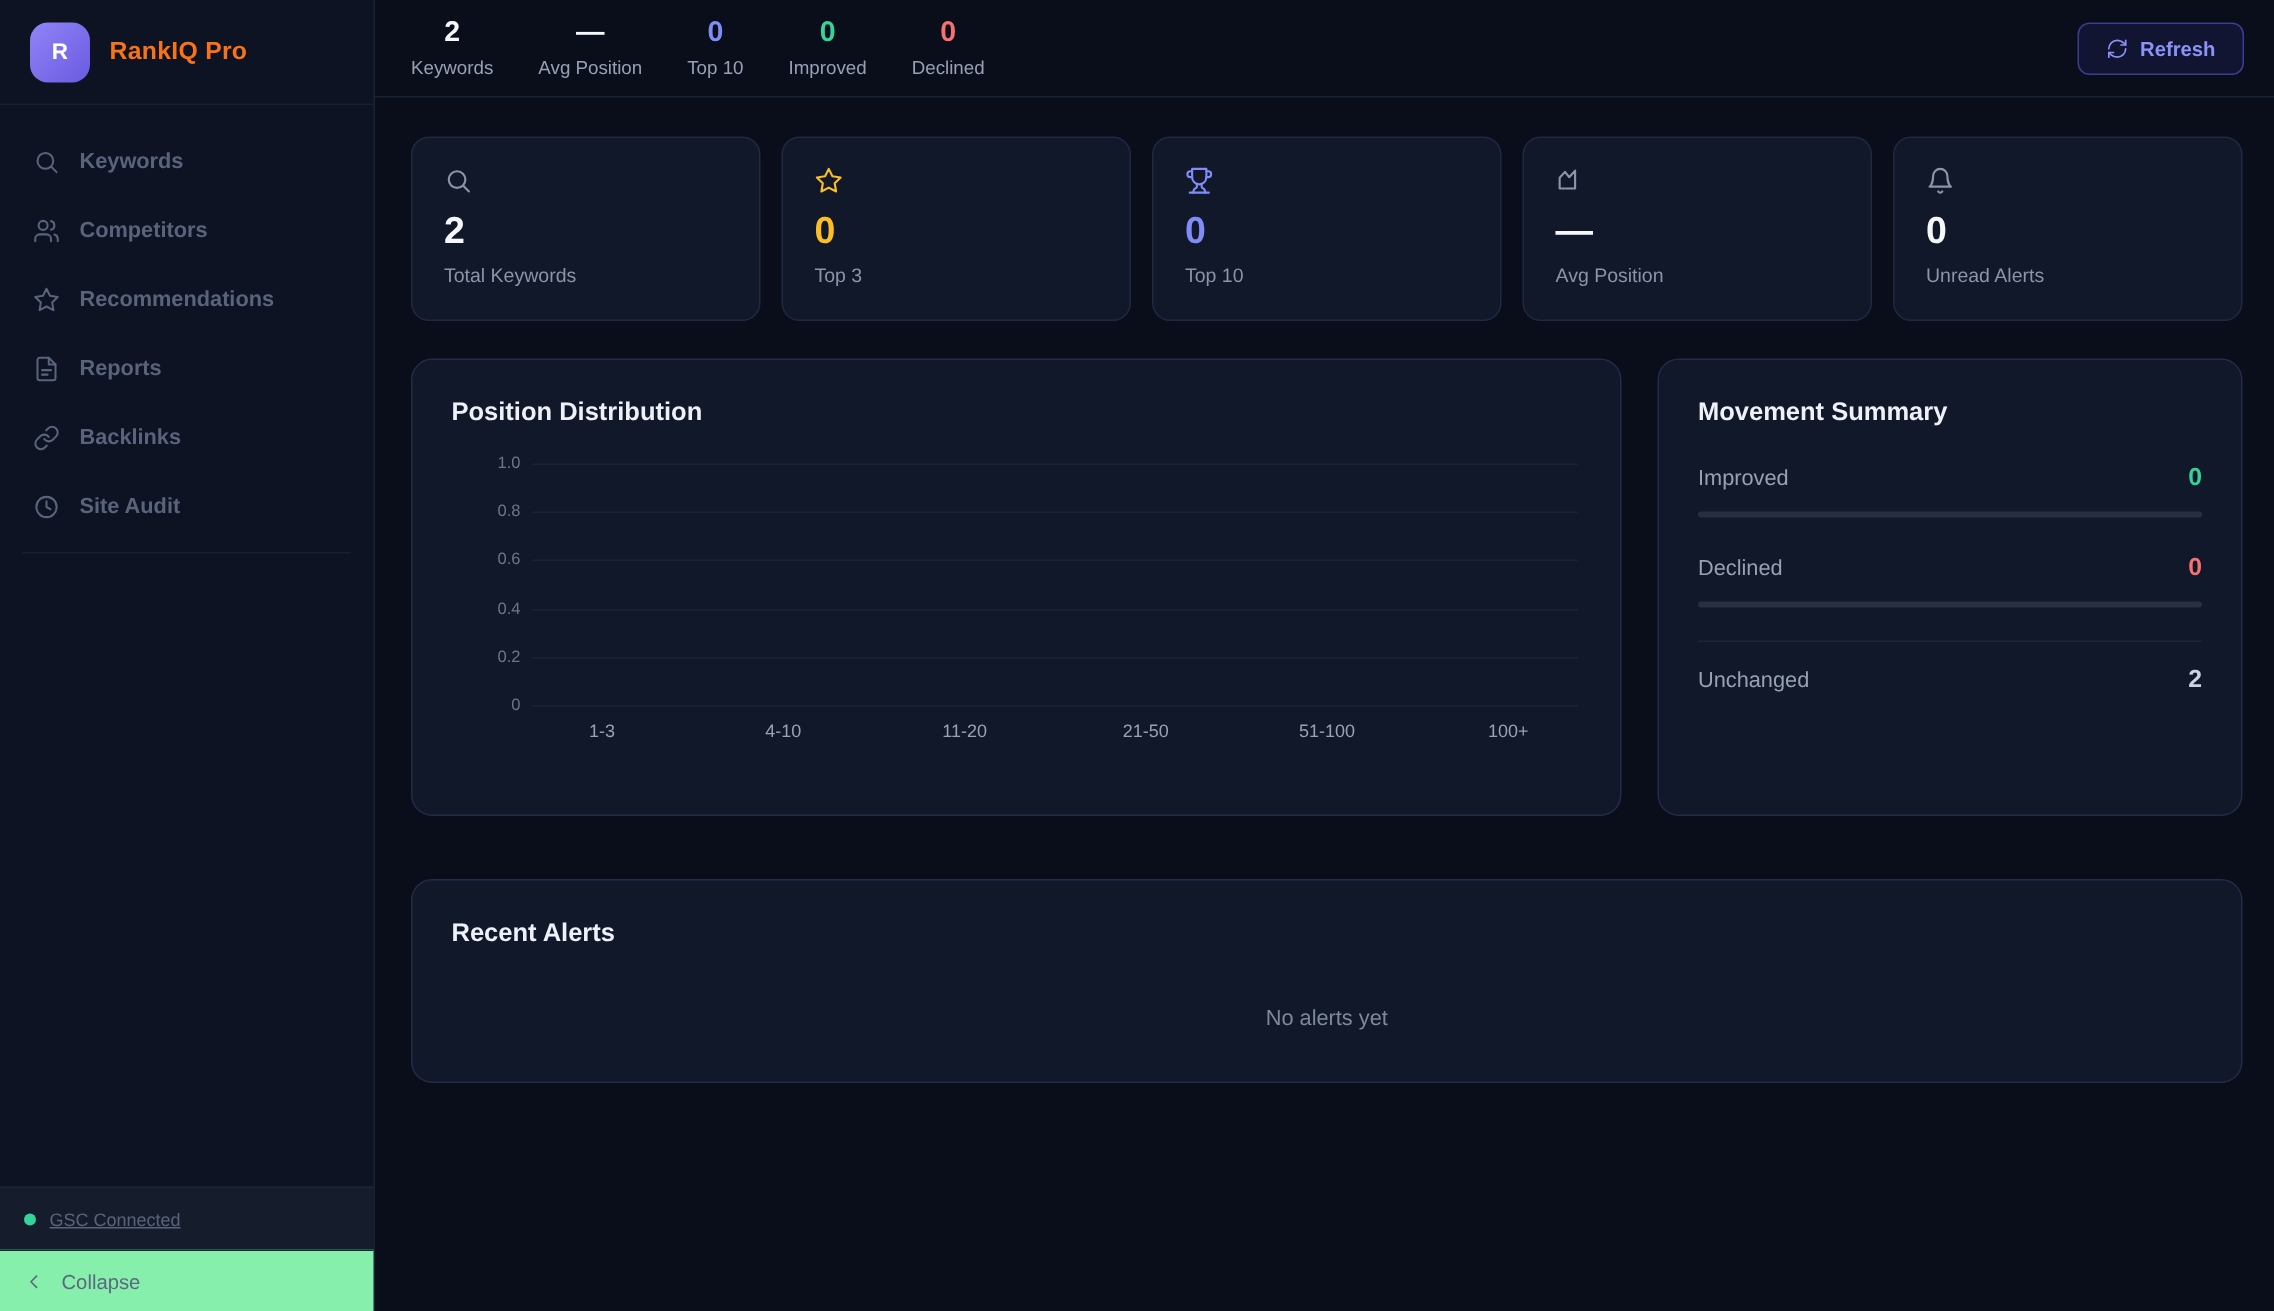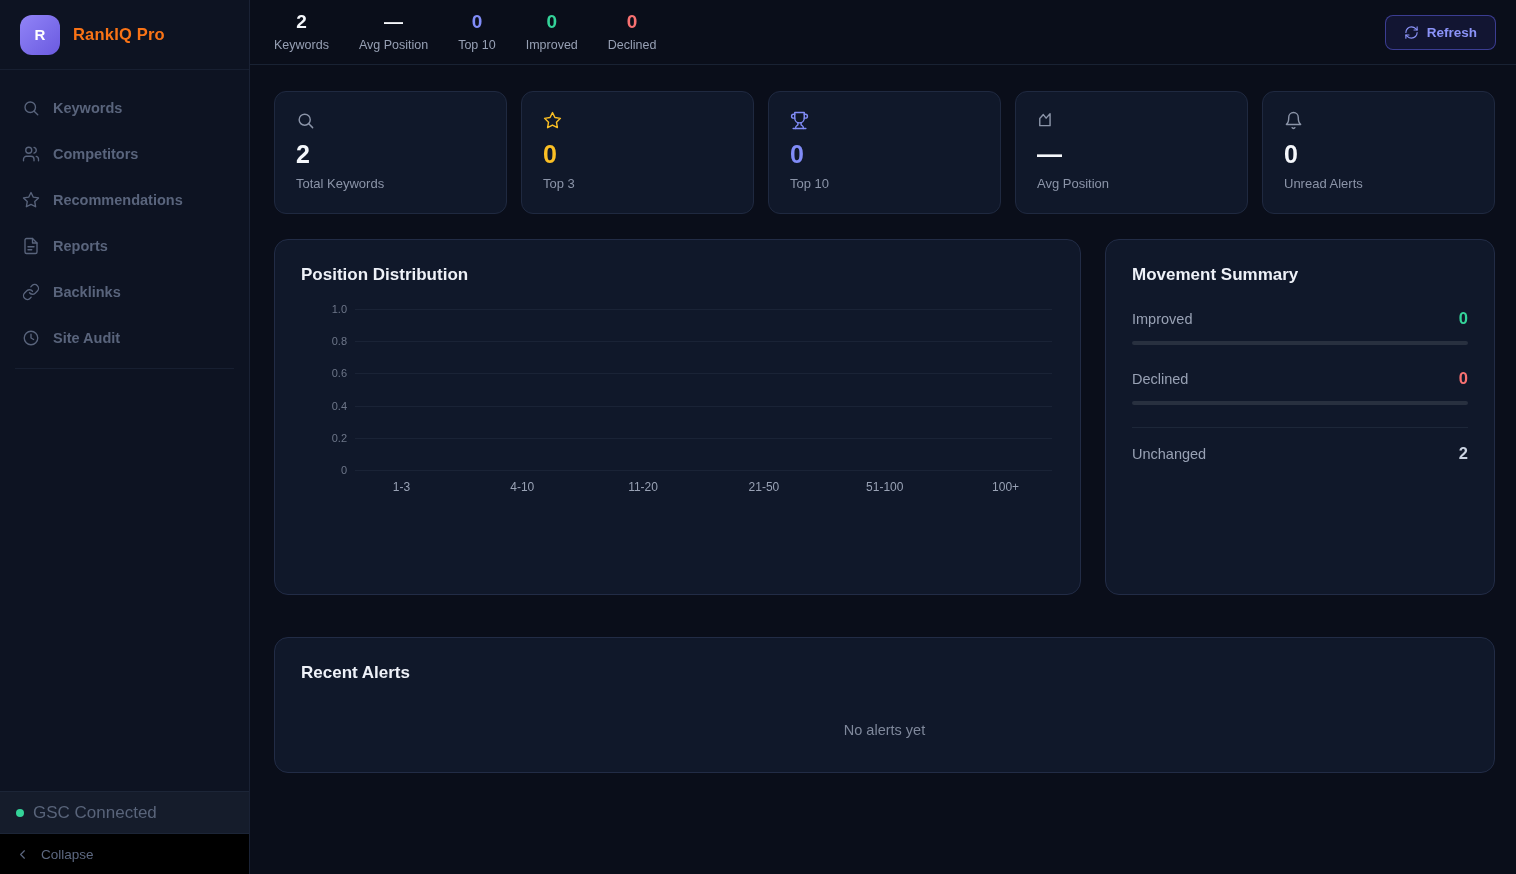--- a/index.html
+++ b/index.html
@@ -13,23 +13,23 @@
   .app-name { font-size:16.5px; font-weight:bold; color:#f97316; letter-spacing:.2px; }
   .nav { position:relative; padding:18px 9px 0 9px; }
   .nav-item { position:relative; height:40px; margin-bottom:6px; display:flex; align-items:center; gap:13px; padding:0 13px; border-radius:10px; color:#59647c; font-size:14.5px; font-weight:600; cursor:pointer; }
   .nav-item .icon { display:flex; color:#59647c; }
   .nav-item svg { width:18px; height:18px; }
   .nav-item.active { background:rgba(99,102,241,.15); border:1px solid rgba(99,102,241,.35); color:#e8eafb; }
   .nav-item.active .icon { color:#a5b0fa; }
   .nav-item.active::before { content:""; position:absolute; left:-9px; top:3px; bottom:3px; width:4px; border-radius:3px; background:#8a86f6; }
   .nav-divider { height:1px; background:#171f31; margin:10px 6px 14px 6px; }
   .sidebar-bottom { position:absolute; left:0; right:0; bottom:0; }
-  .gsc-row { height:42px; display:flex; align-items:center; gap:9px; padding:0 16px; border-top:1px solid #1c2537; background:#151c2b; color:#59647a; font-size:17px; }
+  .gsc-row { height:42px; display:flex; align-items:center; gap:9px; padding:0 16px; border-top:1px solid #1c2537; background:#151c2b; color:#59647a; font-size:12px;text-decoration:underline; }
   .dot { width:8px; height:8px; border-radius:50%; background:#34d399; }
-  .collapse-row { height:41px; display:flex; align-items:center; gap:11px; padding:0 15px; border-top:1px solid #1c2537; background:#000000; color:#5d6880; font-size:13.5px; cursor:pointer; }
+  .collapse-row { height:41px; display:flex; align-items:center; gap:11px; padding:0 15px; border-top:1px solid #1c2537; background:#86efac; color:#5d6880; font-size:13.5px; cursor:pointer; }
   .collapse-row svg { width:15px; height:15px; }
 
   
   .topbar { position:absolute; left:250px; right:0; top:0; height:65px; border-bottom:1px solid #192233; display:flex; align-items:center; justify-content:space-between; padding:0 20px 0 24px; background:#0a0e1a; }
   .hstats { display:flex; gap:30px; }
   .hstat { text-align:center; }
   .hstat-value { font-size:19px; font-weight:bold; line-height:1.1; }
   .hstat-label { margin-top:5px; font-size:12.5px; color:#97a0b4; }
   .refresh-btn { display:flex; align-items:center; gap:8px; height:35px; padding:0 18px; border-radius:8px; border:1px solid rgba(99,102,241,.5); background:rgba(79,70,229,.12); color:#8b93f8; font-size:13.5px; font-weight:bold; cursor:pointer; font-family:inherit; }
   .refresh-btn svg { width:15px; height:15px; }
@@ -39,21 +39,21 @@
   .cards { display:grid; grid-template-columns:repeat(5,1fr); gap:14px; }
   .card { height:123px; background:#10182a; border:1px solid #1f2940; border-radius:12px; padding:19px 21px; }
   .card-icon { display:flex; }
   .card-icon svg { width:19px; height:19px; }
   .card-value { margin-top:12px; font-size:25px; font-weight:bold; line-height:1; }
   .card-label { margin-top:9px; font-size:13px; color:#8b94a8; }
 
   .charts-row { margin-top:25px; display:grid; grid-template-columns:1fr 390px; gap:24px; }
   .panel { background:#10182a; border:1px solid #222c46; border-radius:14px; padding:25px 26px; }
   .panel-title { font-size:17px; font-weight:bold; color:#eef1f8; }
-  .chart-panel, .movement-panel { height:356px; }
+  .chart-panel, .movement-panel { height:305px; }
 
   .chart { margin-top:24px; }
   .plot { position:relative; height:161px; margin-left:54px; margin-right:2px; }
   .gridline { position:absolute; left:0; right:0; height:1px; background:#1a2336; }
   .ytick { position:absolute; left:-48px; width:40px; text-align:right; font-size:11px; color:#6d7689; transform:translateY(-50%); }
   .bars { position:absolute; inset:0; display:flex; align-items:flex-end; }
   .bar-slot { flex:1; display:flex; justify-content:center; align-items:flex-end; height:100%; }
   .bar { width:55%; background:#6366f1; border-radius:4px 4px 0 0; }
   .xlabels { display:flex; margin-left:54px; margin-right:2px; margin-top:10px;gap:28px; }
   .xlabels span { flex:1; text-align:center; font-size:12px; color:#99a2b5; }

